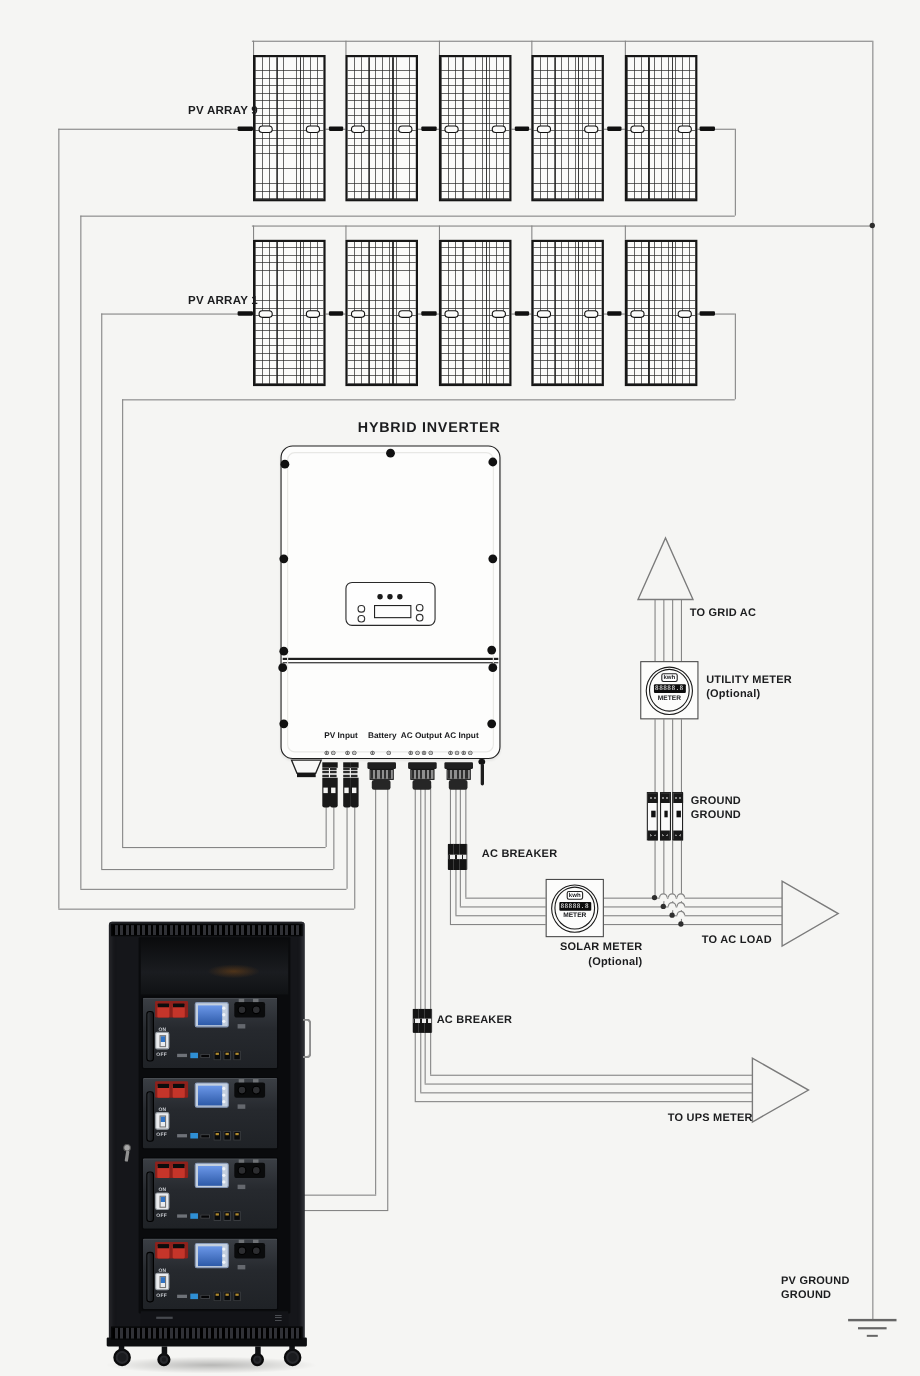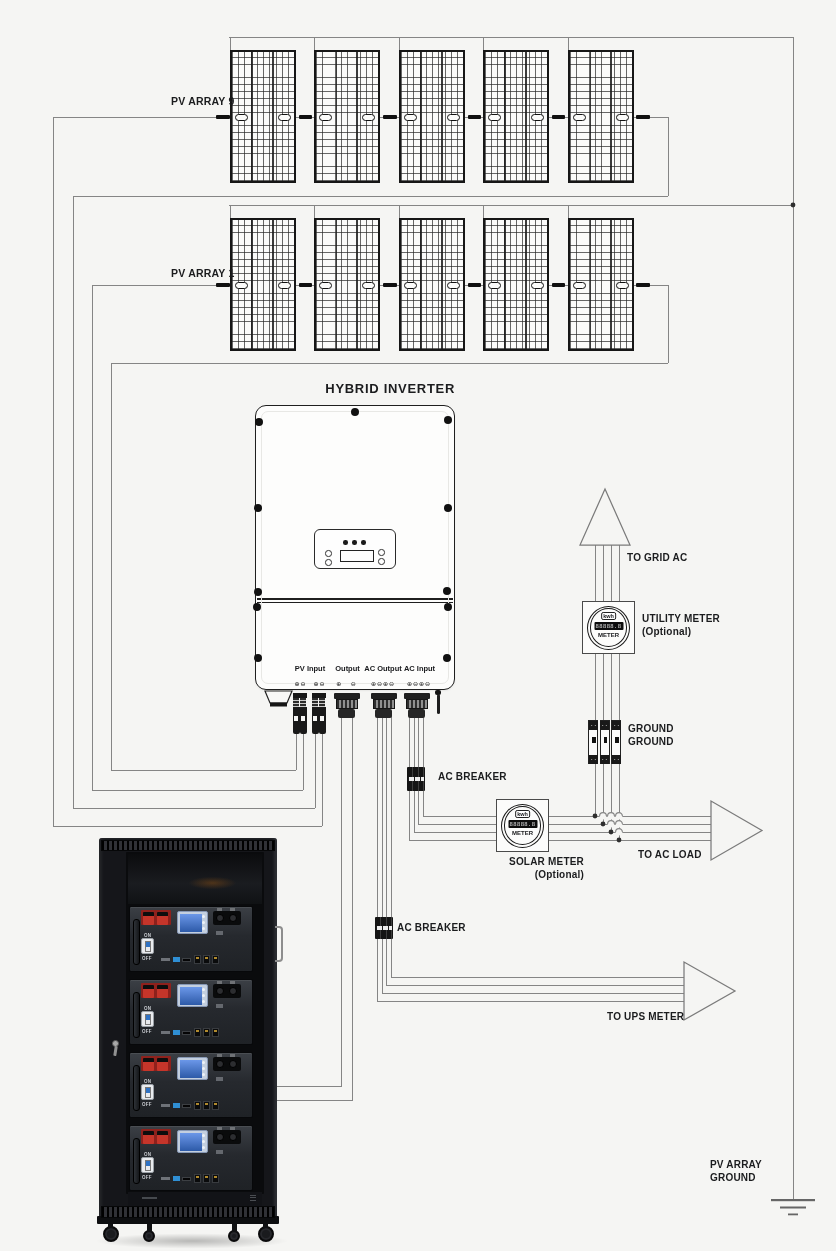--- a/index.html
+++ b/index.html
@@ -137,39 +137,39 @@
   </div>
   <div class="lbl" style="left:438px;top:771px">AC BREAKER</div>
   <div class="lbl ctr" style="left:460px;top:856px;width:124px">
     <span style="display:block">SOLAR METER</span>
     <span style="display:block">(Optional)</span>
   </div>
   <div class="lbl" style="left:638px;top:849px">TO AC LOAD</div>
   <div class="lbl" style="left:397px;top:922px">AC BREAKER</div>
   <div class="lbl" style="left:607px;top:1011px">TO UPS METER</div>
   <div class="lbl" style="left:710px;top:1159px">
-    <span style="display:block">PV ARRAY</span>
+    <span style="display:block">PV GROUND</span>
     <span style="display:block">GROUND</span>
   </div>
 
   <div class="inverter">
     <div class="inv-display" style="left:58px;top:123px;width:82px;height:40px">
       <i class="led" style="left:28px;top:10px"></i>
       <i class="led" style="left:37px;top:10px"></i>
       <i class="led" style="left:46px;top:10px"></i>
       <i class="lcd" style="left:25px;top:20px;width:34px;height:12px"></i>
       <i class="pbtn" style="left:10px;top:20px"></i>
       <i class="pbtn" style="left:10px;top:29px"></i>
       <i class="pbtn" style="left:63px;top:19px"></i>
       <i class="pbtn" style="left:63px;top:28px"></i>
     </div>
     <div class="divline" style="top:192px"></div>
     <div class="divline" style="top:195.5px"></div>
     <span class="plabel" style="left:54px">PV Input</span>
-    <span class="plabel" style="left:91.5px">Output</span>
+    <span class="plabel" style="left:91.5px">Battery</span>
     <span class="plabel" style="left:127px">AC Output</span>
     <span class="plabel" style="left:163.5px">AC Input</span>
     <span class="ticon" style="left:44.5px">⊕⊖</span>
     <span class="ticon" style="left:63.5px">⊕⊖</span>
     <span class="ticon wide" style="left:92px">⊕ ⊖</span>
     <span class="ticon" style="left:127px">⊕⊖⊕⊖</span>
     <span class="ticon" style="left:163px">⊕⊖⊕⊖</span>
   </div>
 
   <div class="meterbox" style="left:582px;top:601px">

